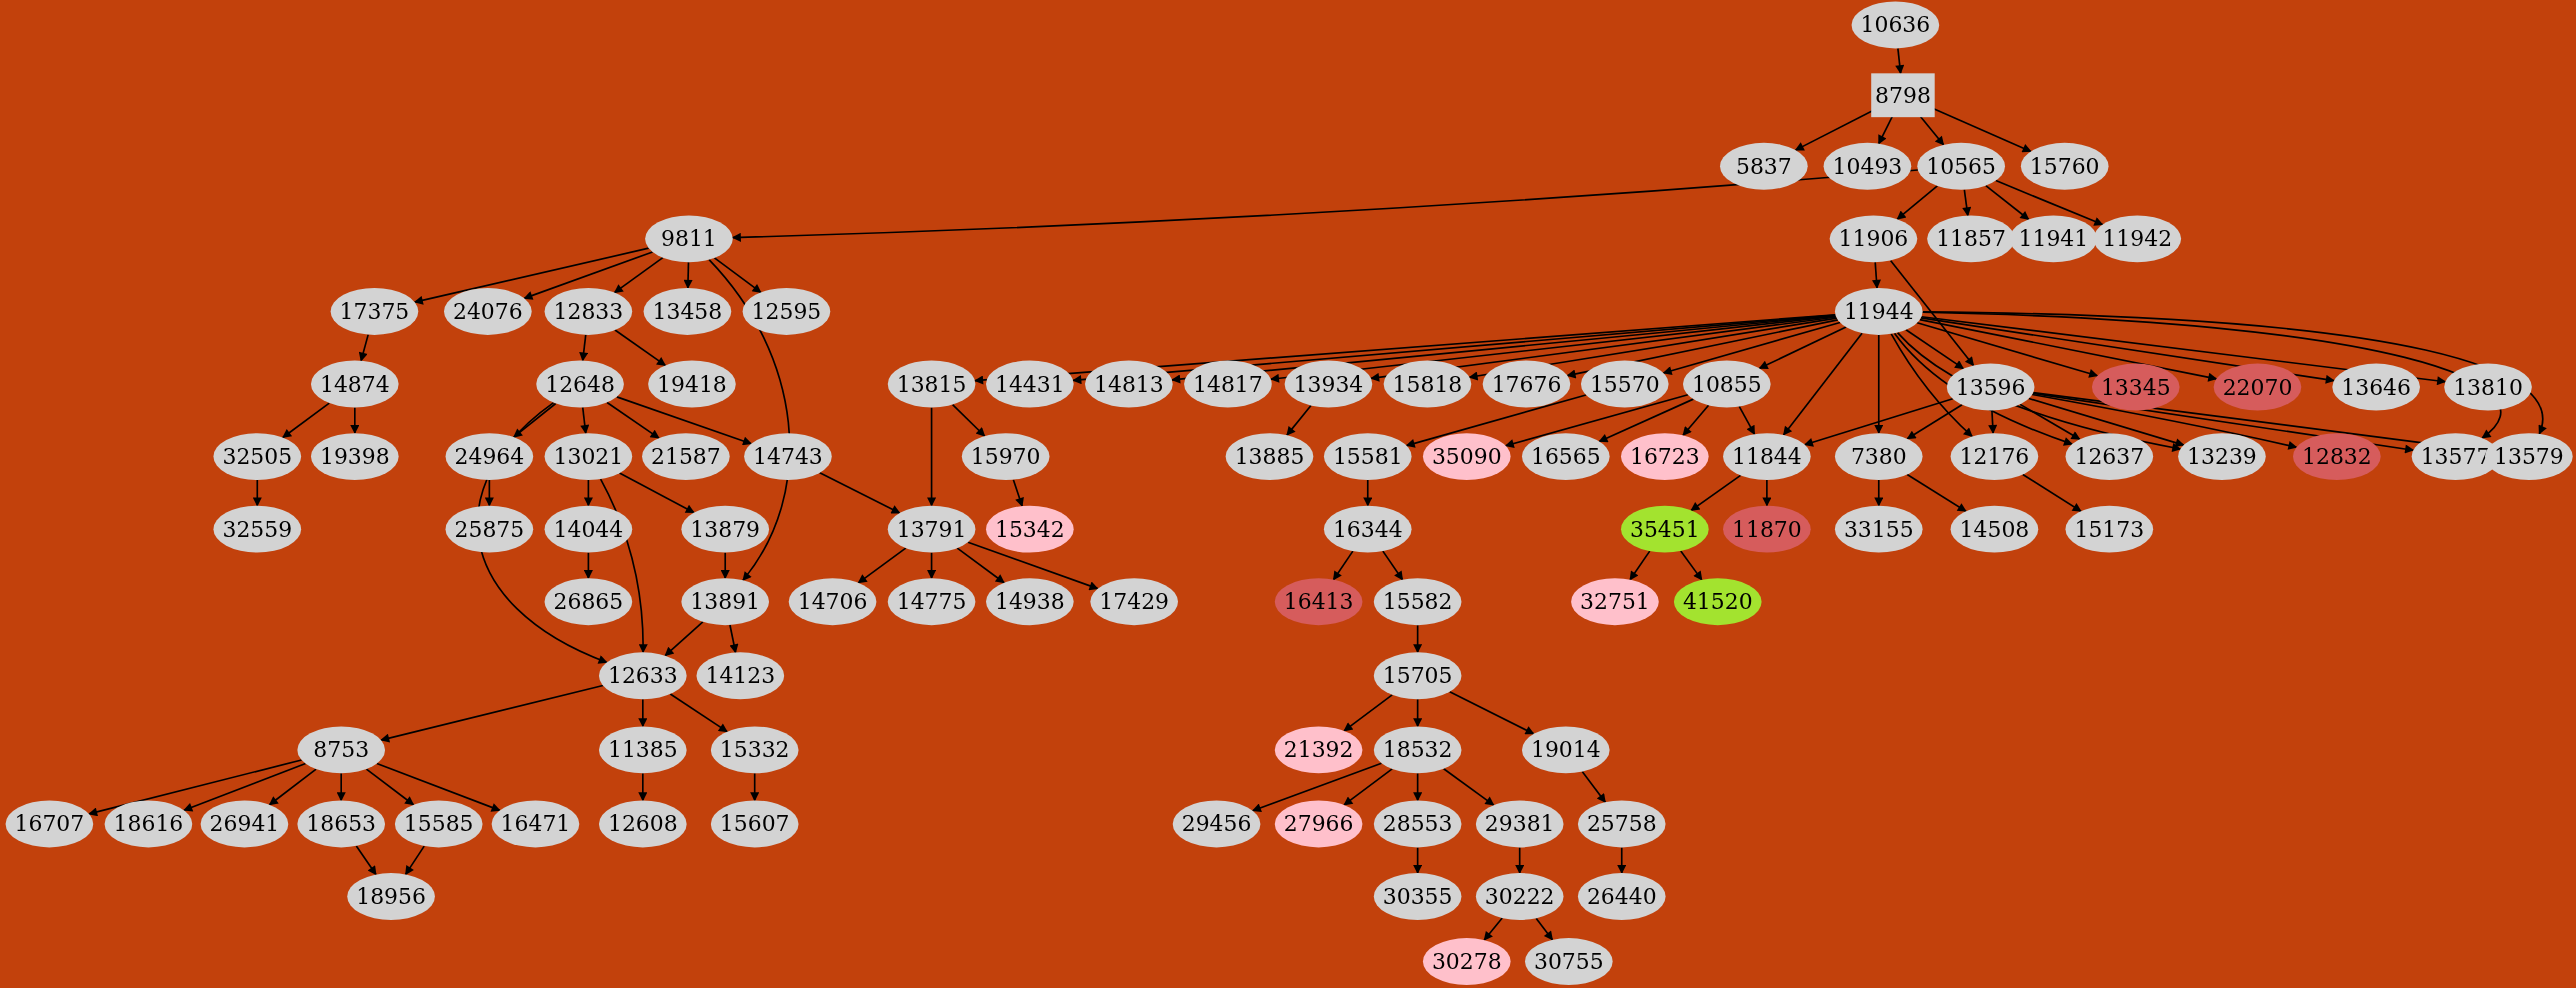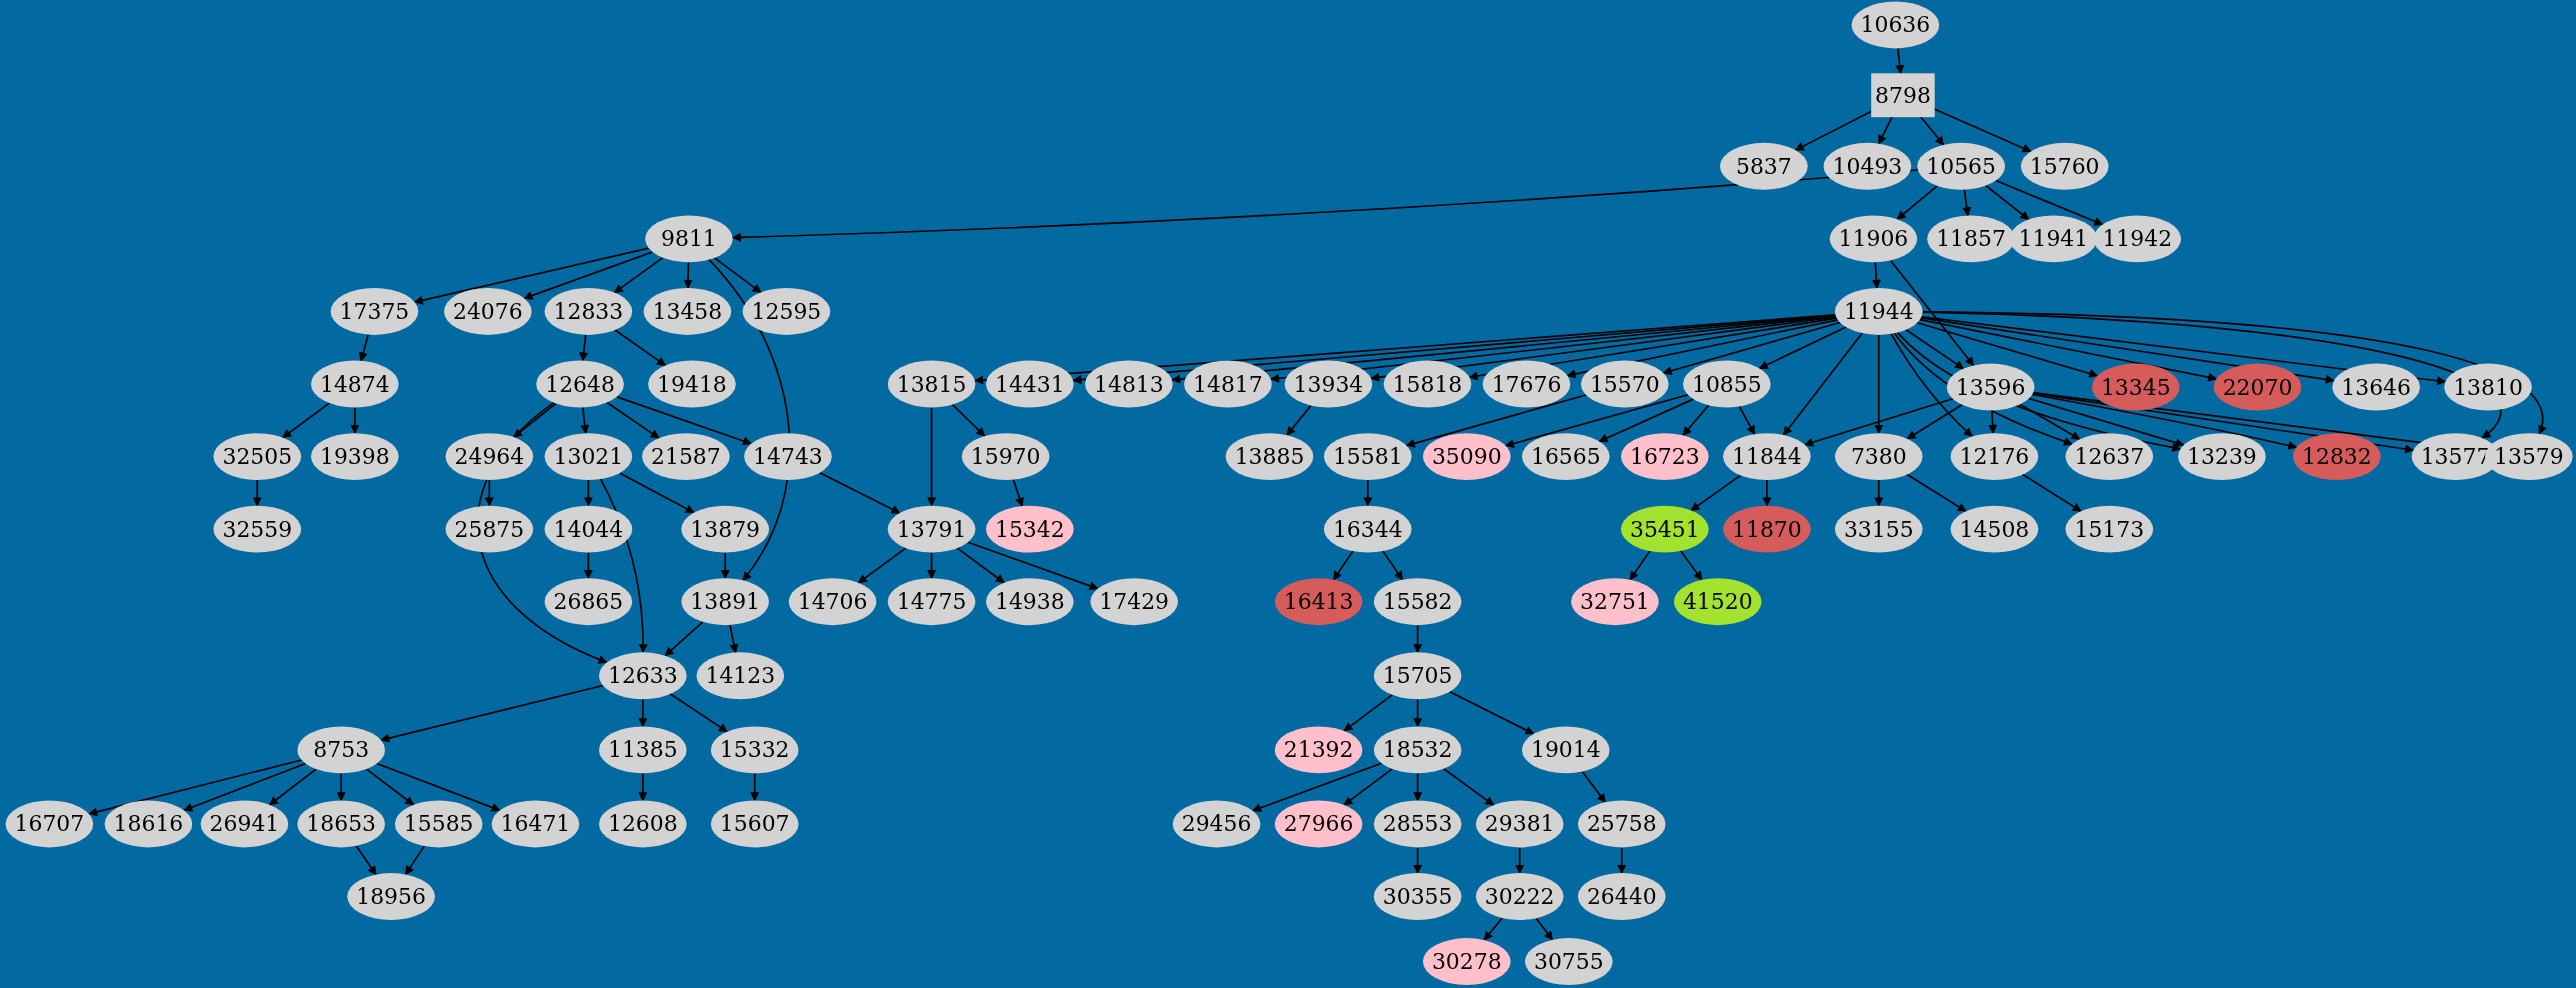--- a/index.html
+++ b/index.html
@@ -1,16 +1,16 @@
 <!DOCTYPE html>
 <html style="font-size:12px"><head>
 <meta charset="utf-8">
 <style>
   html, body { margin: 0; padding: 0; background: #ffffff; }
-  #stage { position: relative; width: 2576px; height: 988px; background: #0369a1; overflow: hidden; }
+  #stage { position: relative; width: 2576px; height: 988px; background: #c2410c; overflow: hidden; }
   svg { display: block; }
   .node-label {
     font-family: "DejaVu Serif", "Liberation Serif", serif;
     font-size: 29px;
     fill: #000000;
     text-anchor: middle;
     dominant-baseline: middle;
   }
   .edge { fill: none; stroke: #000000; stroke-width: 2.2px; }
 </style>

